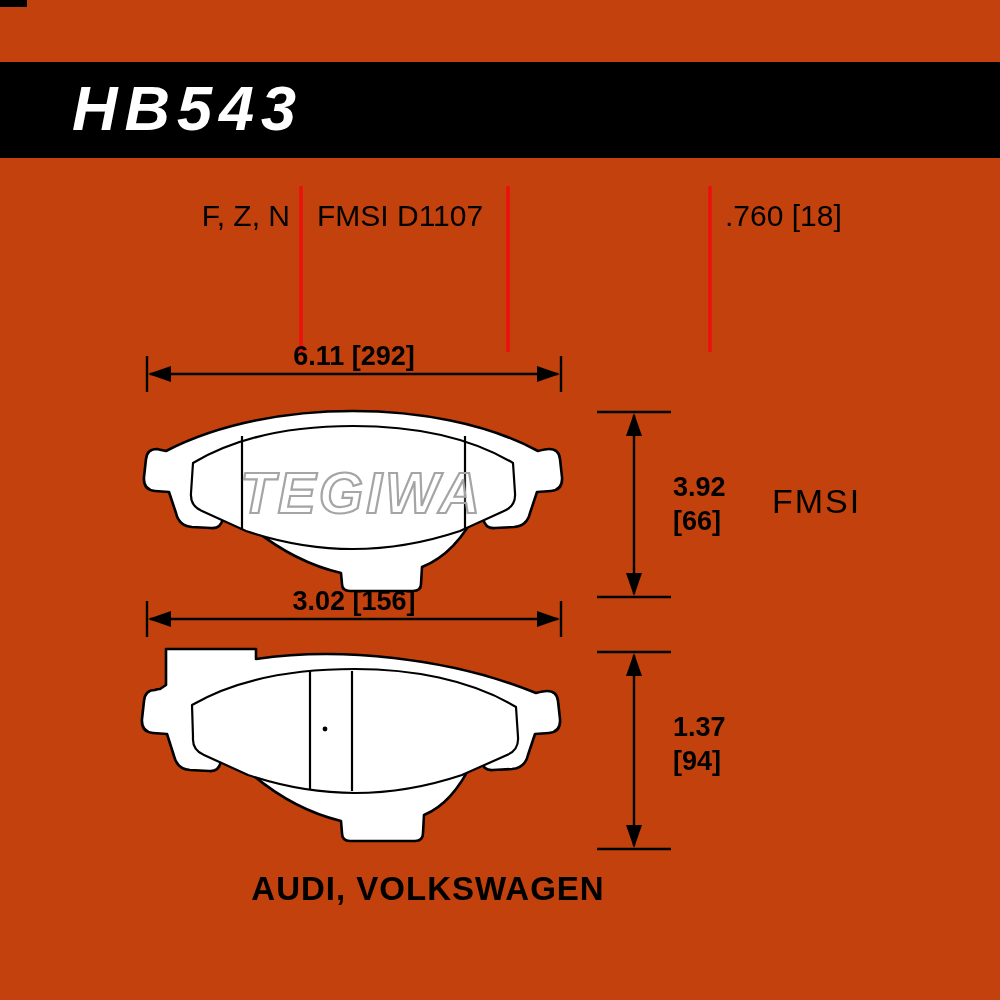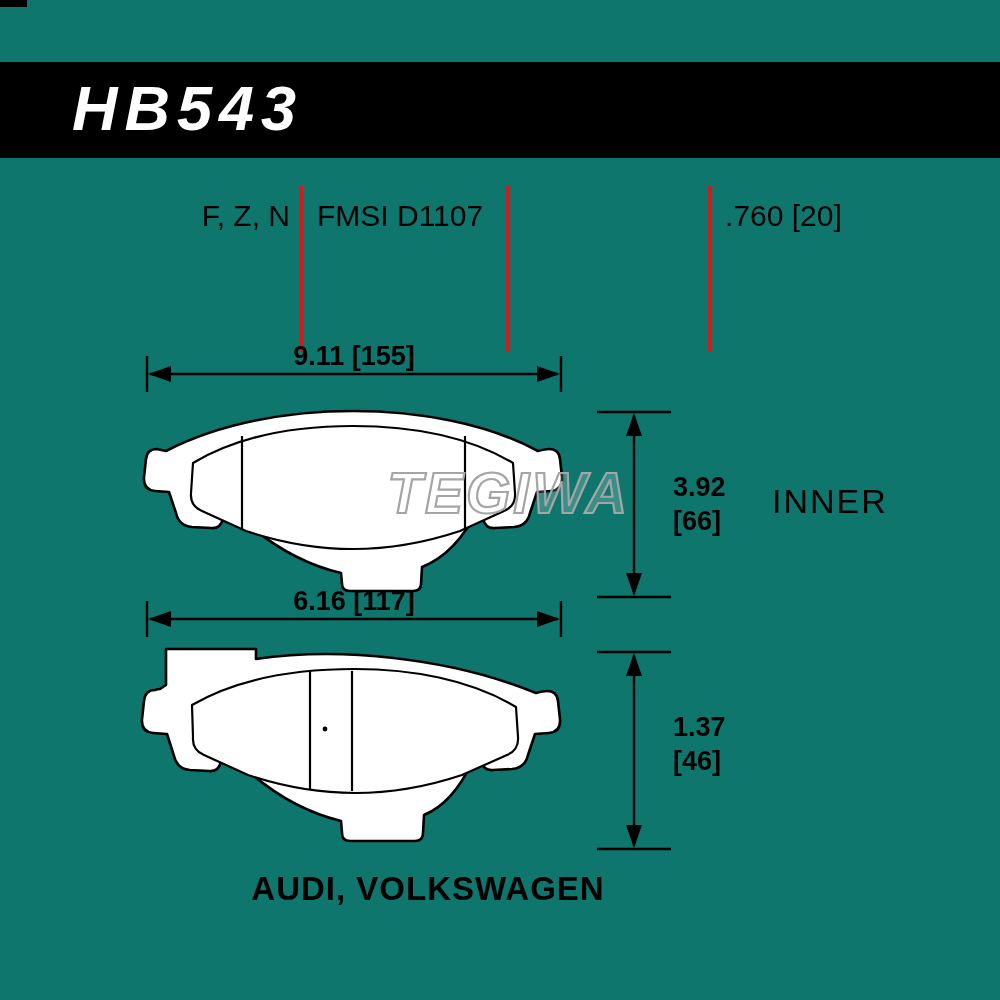--- a/index.html
+++ b/index.html
@@ -1,18 +1,18 @@
 <!DOCTYPE html>
 <html><head>
 <meta charset="utf-8">
 <style>
   * { margin:0; padding:0; box-sizing:border-box; }
   html,body { width:1000px; height:1000px; overflow:hidden; }
   body { background:#ffffff; font-family:"Liberation Sans","DejaVu Sans",sans-serif; position:relative; }
-  .canvas { position:absolute; left:0; top:0; width:1000px; height:1000px; background:#0f766e; }
+  .canvas { position:absolute; left:0; top:0; width:1000px; height:1000px; background:#c2410c; }
 
   .corner-mark { position:absolute; left:0; top:0; width:27px; height:7px; background:#000; }
 
   .header-band { position:absolute; left:0; top:62px; width:1000px; height:96px; background:#000; }
   .part-number { position:absolute; left:72px; top:10px; color:#fff; font-size:63px;
                  font-weight:bold; font-style:italic; letter-spacing:7px; white-space:nowrap; }
 
   .spec { position:absolute; top:199px; font-size:30px; font-weight:normal; color:#000; white-space:nowrap; }
   .spec.compounds { left:148px; width:142px; text-align:right; }
   .spec.fmsi      { left:317px; }
@@ -28,21 +28,21 @@
   .h2a { left:673px; top:712px; }
   .h2b { left:673px; top:746px; }
 
   .side-label { position:absolute; font-size:34px; font-weight:400; letter-spacing:2px; color:#000; z-index:2; }
   .label-inner { left:772px; top:482px; }
   .label-outer { left:772px; top:722px; }
 
   .footer-text { position:absolute; left:128px; top:870px; width:600px; text-align:center;
                  font-size:33px; font-weight:bold; color:#000; z-index:2; letter-spacing:1px; }
 
-  .watermark { position:absolute; left:240px; top:460px; width:390px; text-align:right;
+  .watermark { position:absolute; left:240px; top:460px; width:390px; text-align:left;
                font-size:57px; font-weight:bold; font-style:italic; letter-spacing:3px;
                color:rgba(255,255,255,0.18); -webkit-text-stroke:2.2px #a5a5a5; z-index:5; }
 </style>
 </head>
 <body>
 
 <div class="canvas">
 
   <div class="corner-mark"></div>
 
@@ -184,28 +184,28 @@
       <line x1="597" y1="652" x2="671" y2="652"></line>
       <line x1="597" y1="849" x2="671" y2="849"></line>
       <line x1="634" y1="655" x2="634" y2="846"></line>
       <polygon points="634,653 626,676 642,676" fill="#000" stroke="none"></polygon>
       <polygon points="634,848 626,825 642,825" fill="#000" stroke="none"></polygon>
     </g>
   </svg>
 
   <div class="spec compounds">F, Z, N</div>
   <div class="spec fmsi">FMSI D1107</div>
-  <div class="spec thickness">.760 [20]</div>
-
-  <div class="dim-text w1">9.11 [155]</div>
+  <div class="spec thickness">.760 [18]</div>
+
+  <div class="dim-text w1">6.11 [292]</div>
   <div class="dim-text h1a">3.92</div>
   <div class="dim-text h1b">[66]</div>
-  <div class="side-label label-inner">INNER</div>
-
-  <div class="dim-text w2">6.16 [117]</div>
+  <div class="side-label label-inner">FMSI</div>
+
+  <div class="dim-text w2">3.02 [156]</div>
   <div class="dim-text h2a">1.37</div>
-  <div class="dim-text h2b">[46]</div>
+  <div class="dim-text h2b">[94]</div>
 
   <div class="watermark">TEGIWA</div>
 
   <div class="footer-text">AUDI, VOLKSWAGEN</div>
 
 </div>
 
 </body></html>

